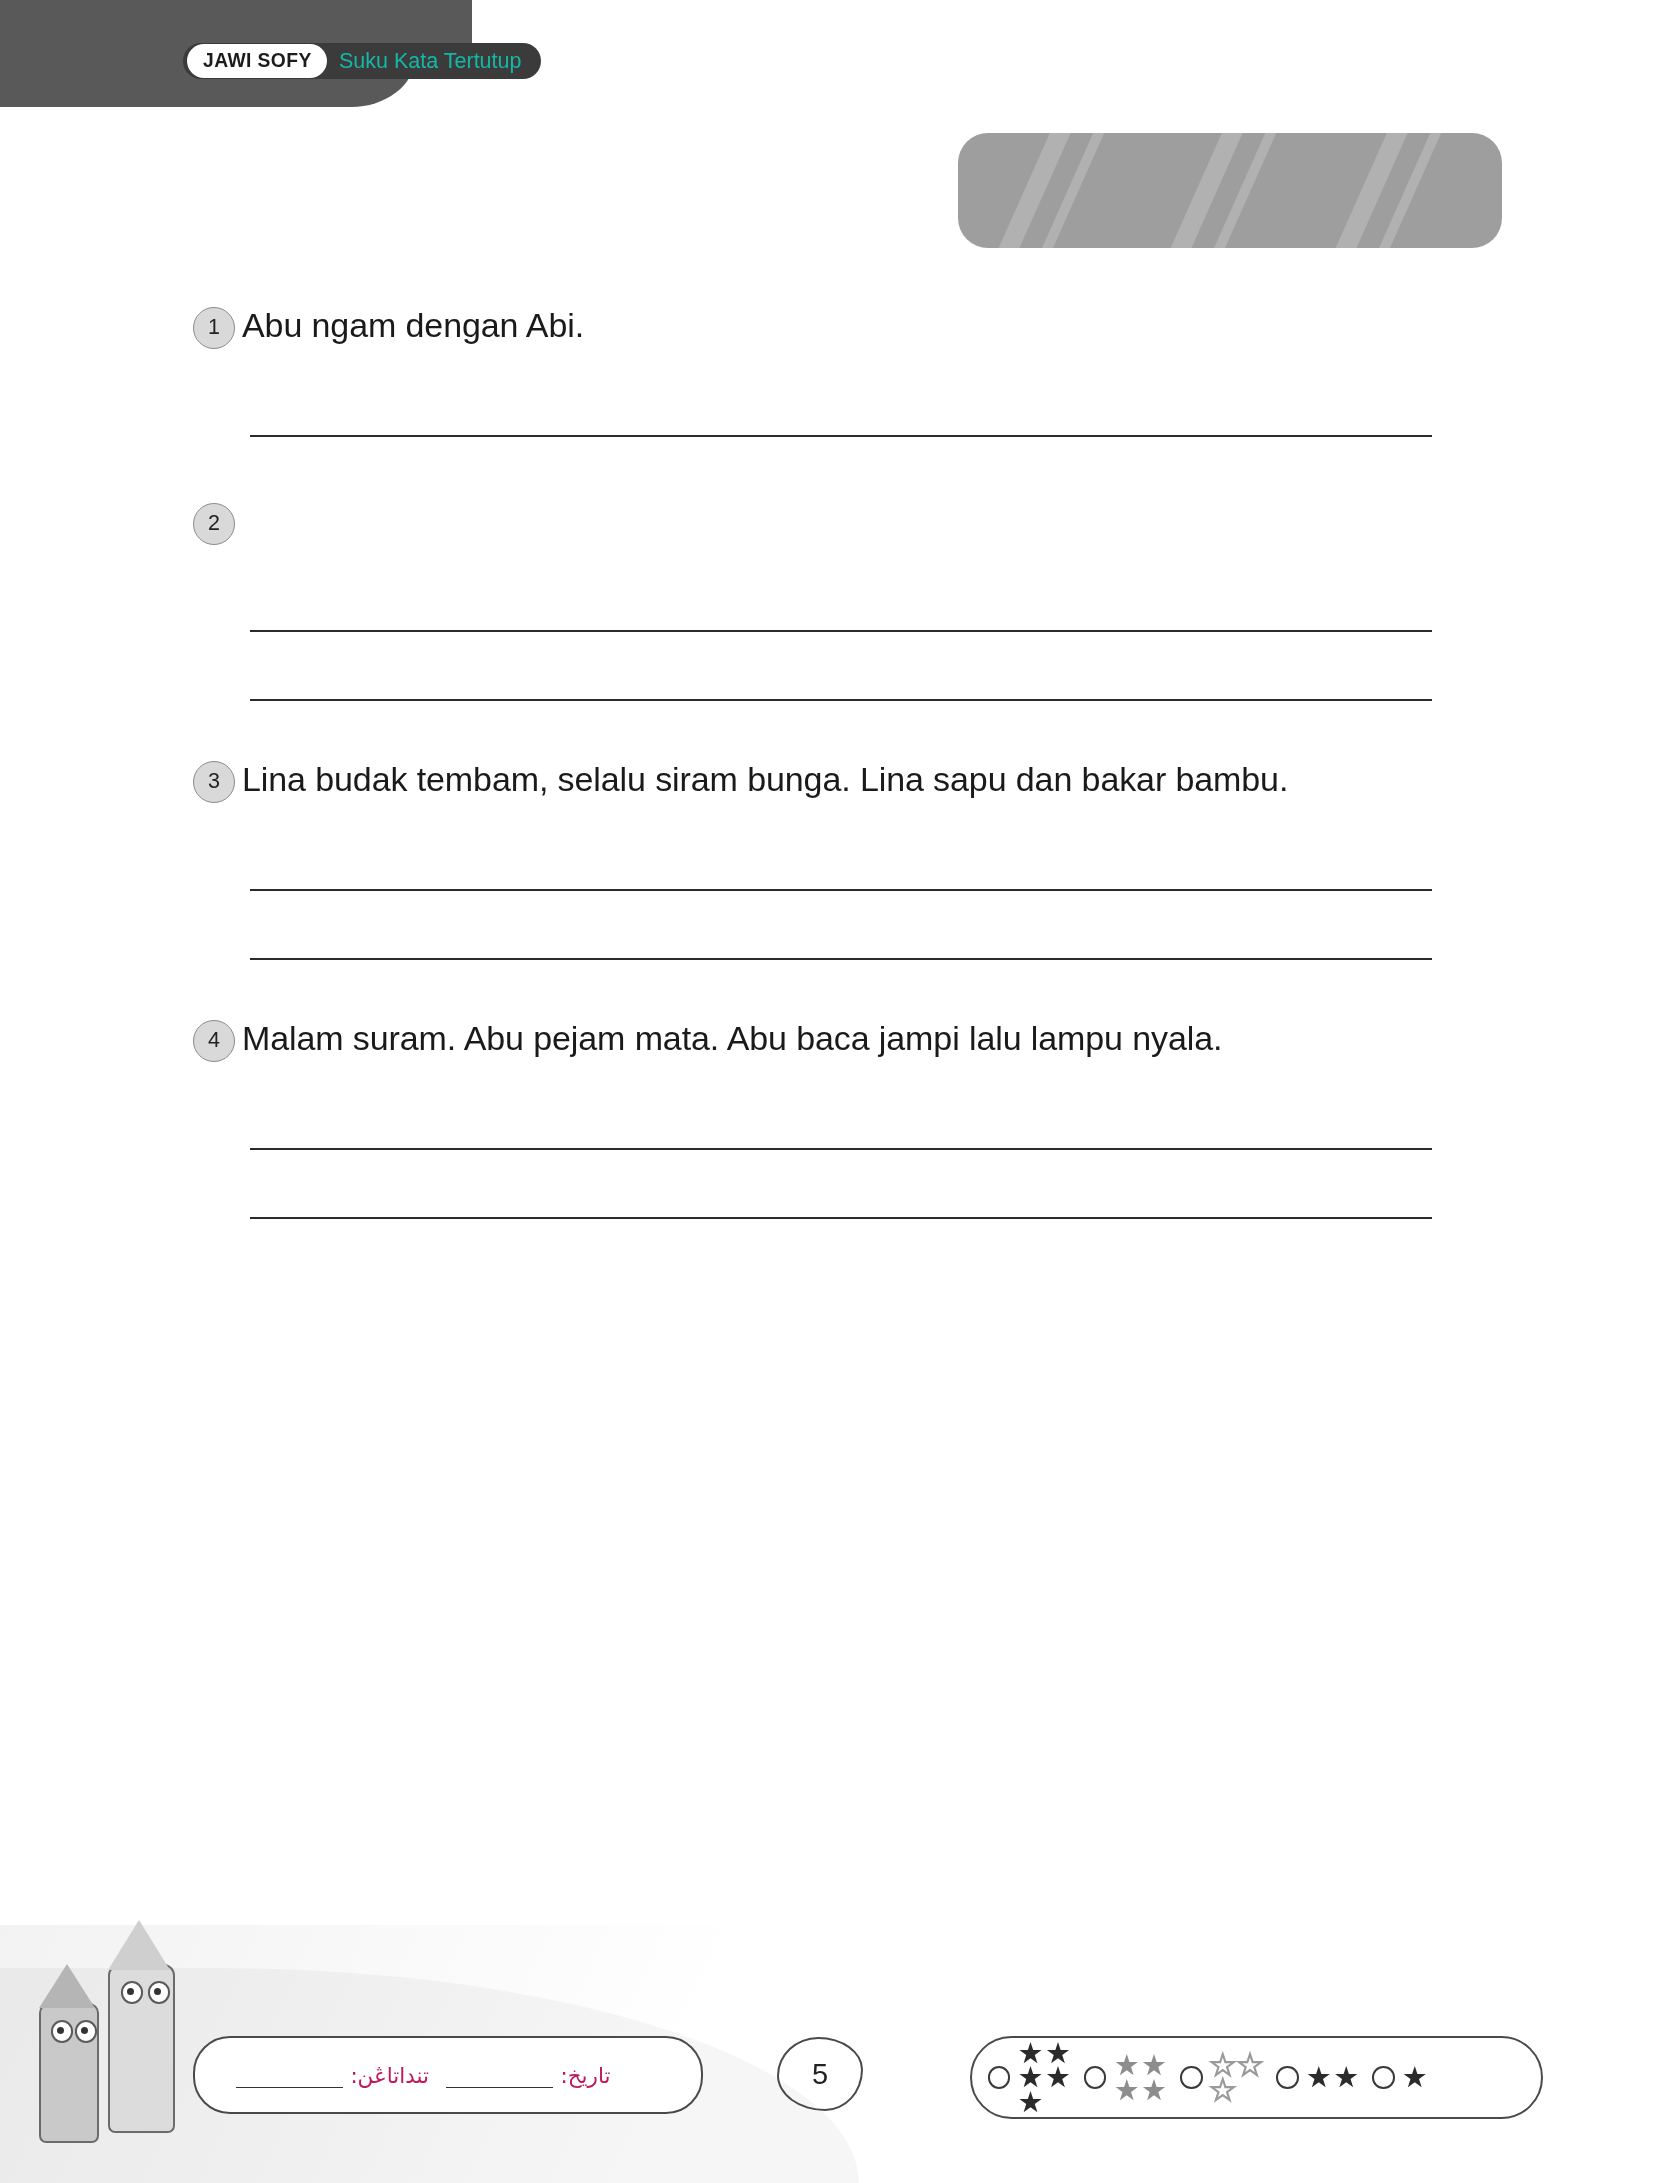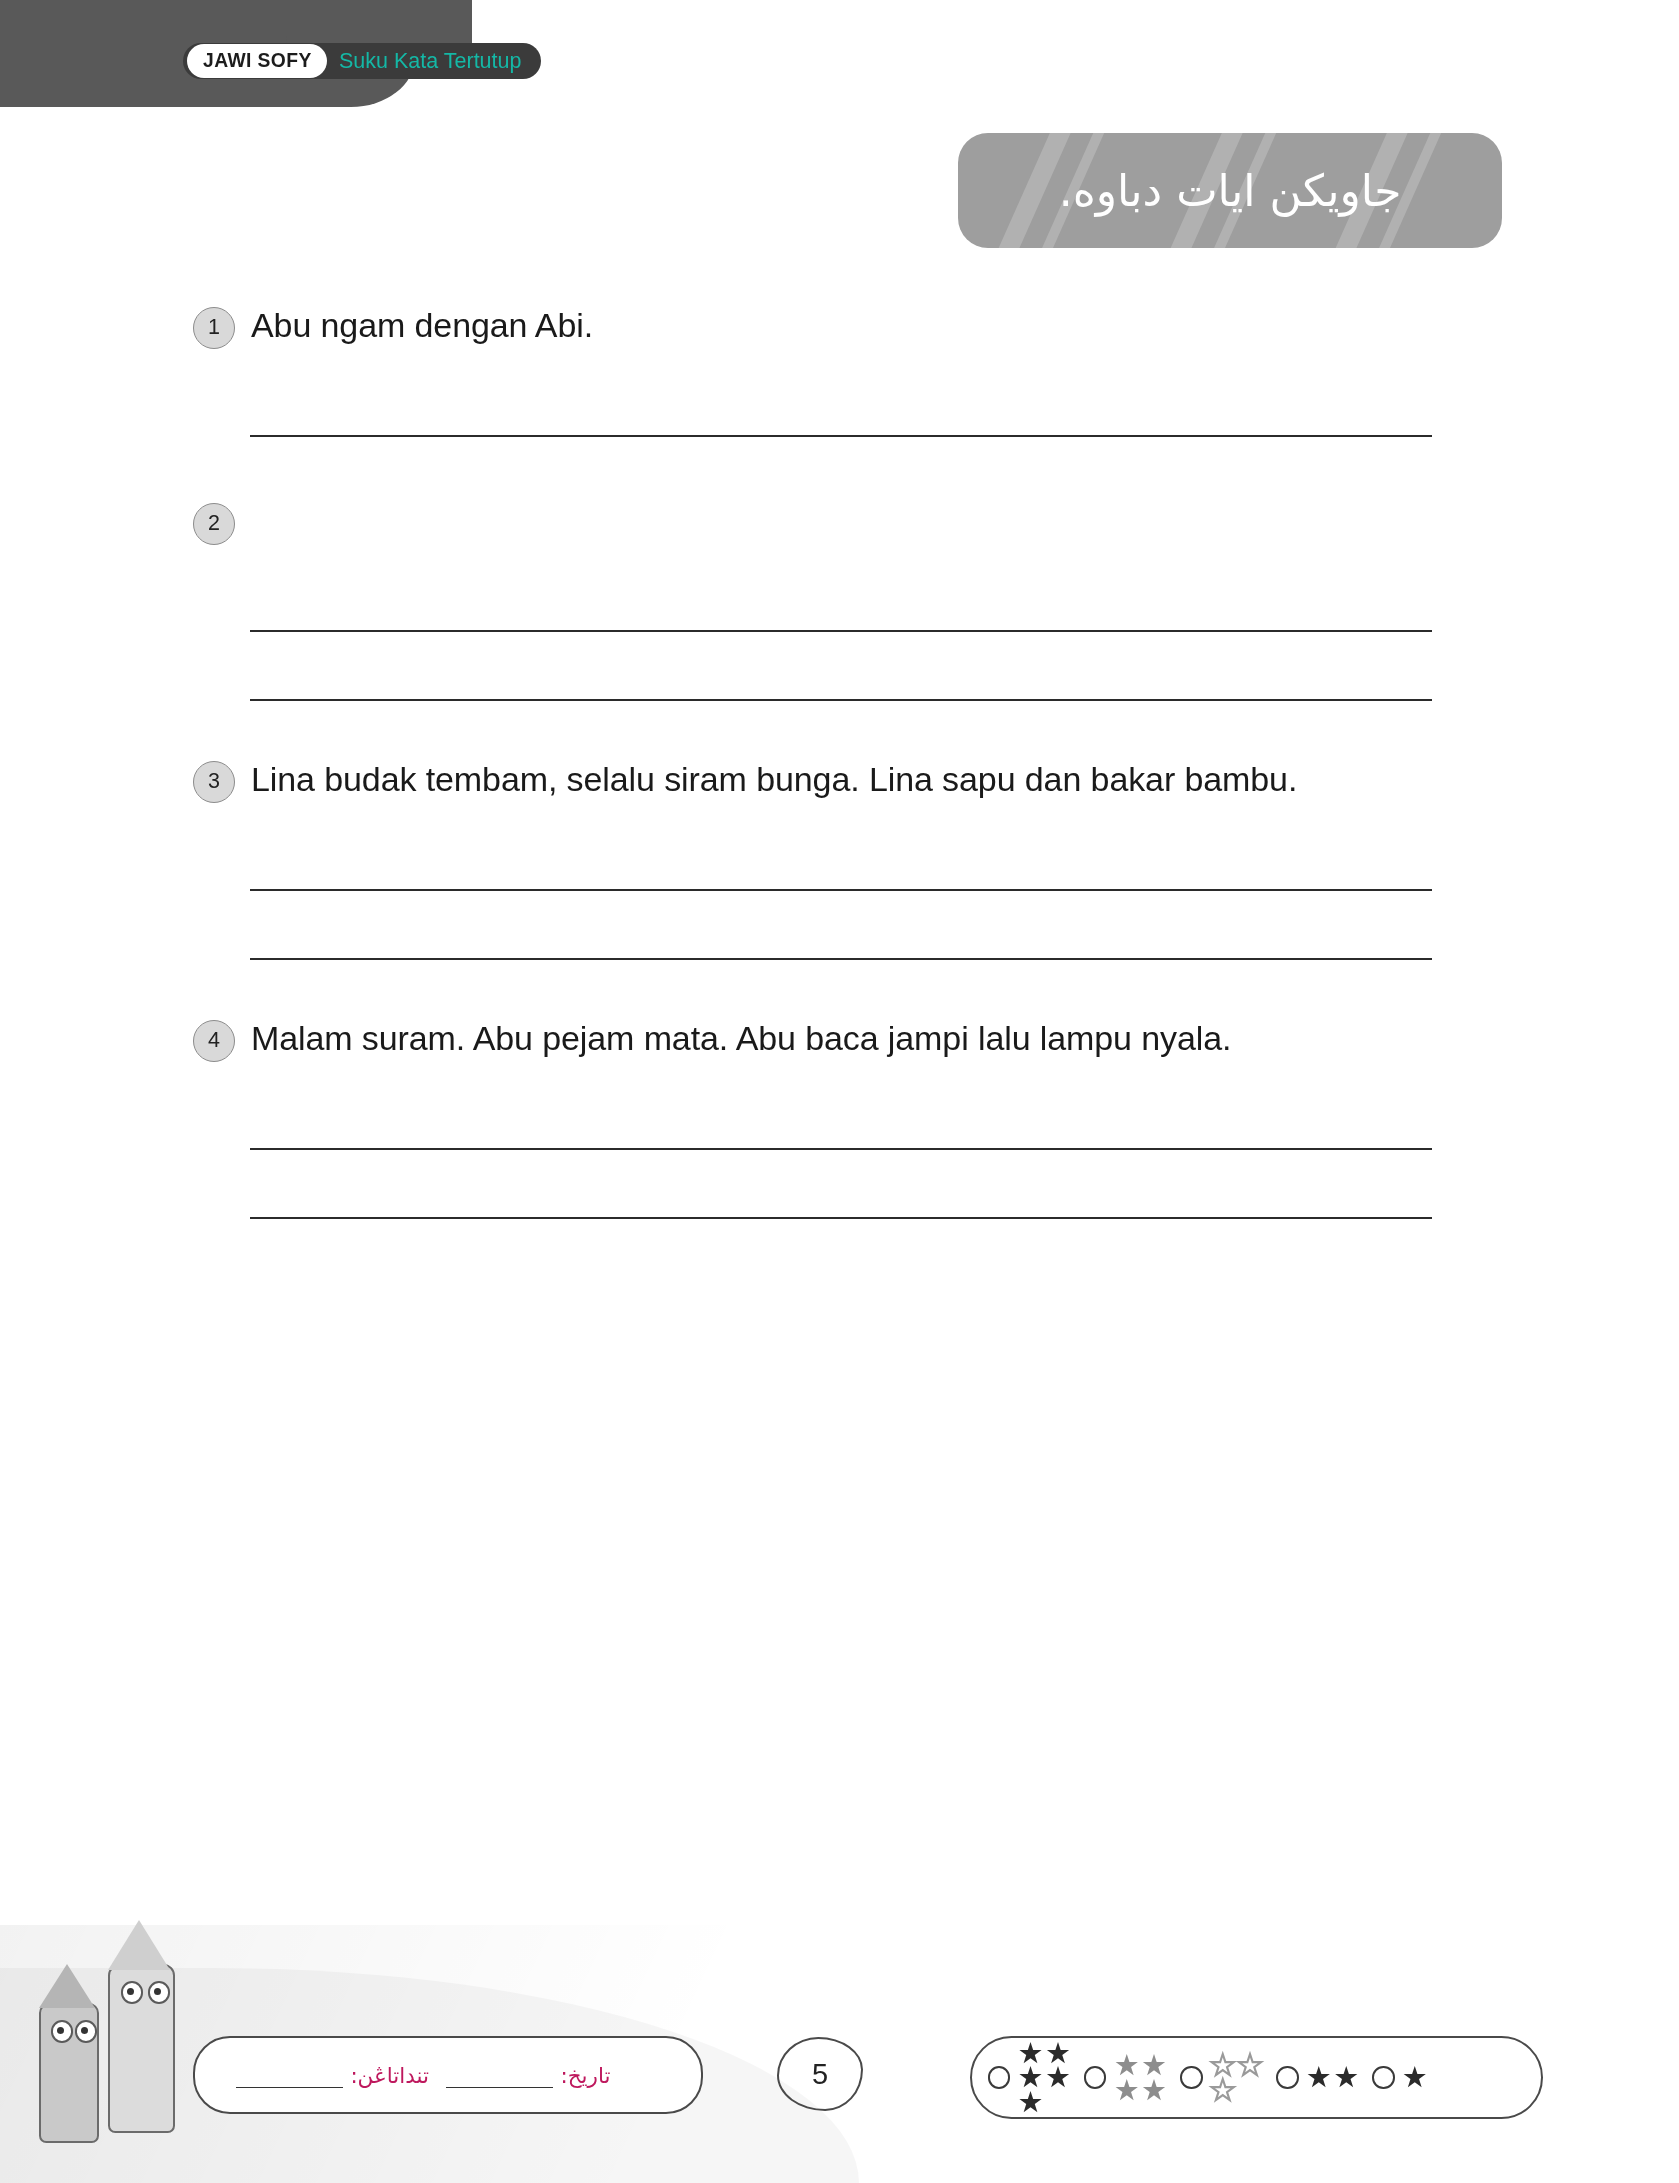--- a/index.html
+++ b/index.html
@@ -132,21 +132,21 @@
     background: #d9d9d9;
     border: 1.4px solid #8c8c8c;
     color: #222;
     font-size: 21.5px;
     display: flex;
     align-items: center;
     justify-content: center;
     margin-top: 5.7px;
   }
   .q-text {
-    margin-left: 16px;
+    margin-left: 7px;
     font-size: 34px;
     line-height: 1.42;
     color: #1a1a1a;
     letter-spacing: -0.1px;
   }
   .answer-lines {
     margin-left: 57px;
     margin-top: 18.6px;
   }
   .ans-line {
@@ -342,21 +342,20 @@
   <span class="topic-label">Suku Kata Tertutup</span>
 </div>
 
 <div class="instruction">
   <div class="stripe s1"></div>
   <div class="stripe s2"></div>
   <div class="stripe s3"></div>
   <div class="stripe s4"></div>
   <div class="stripe s5"></div>
   <div class="stripe s6"></div>
-  <div class="instruction-text">جاويكن ايات دباوه.</div>
 </div>
 
 <div class="questions">
 
   <div class="q-block" style="margin-bottom:60px;">
     <div class="q-head">
       <div class="q-num">1</div>
       <div class="q-text">Abu ngam dengan Abi.</div>
     </div>
     <div class="answer-lines">

